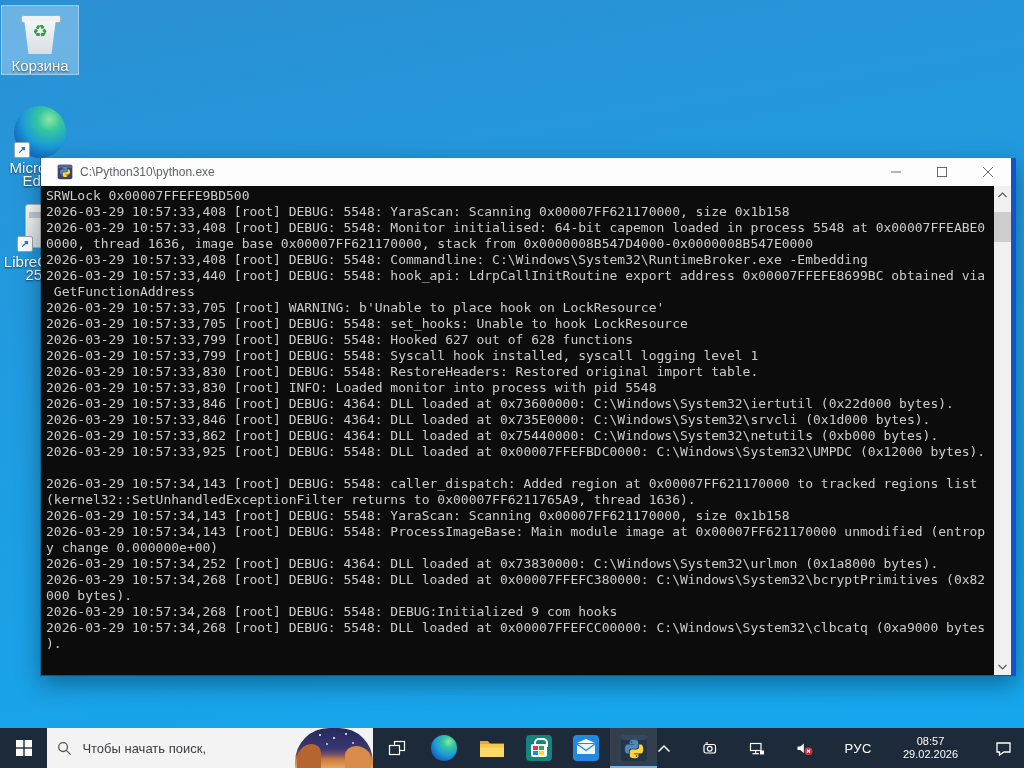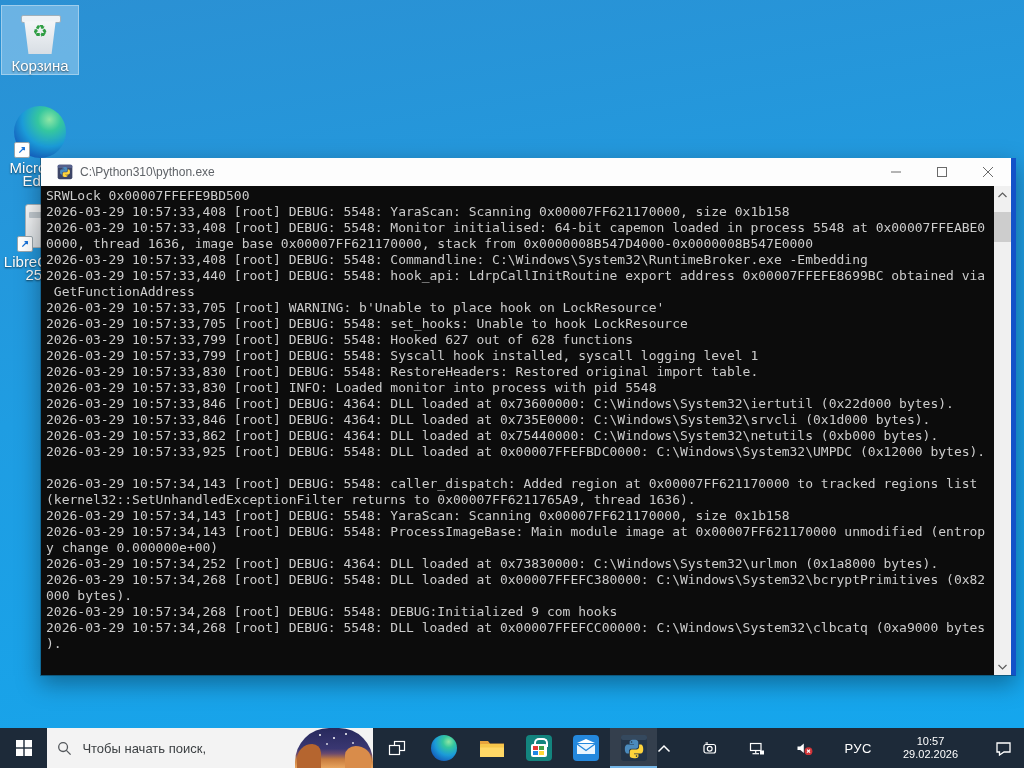--- a/index.html
+++ b/index.html
@@ -287,21 +287,21 @@
       <div class="tray-item">
         <svg width="17" height="15">
           <path d="M1.5 5.5v3.5h2.8l3.5 3V2.5L4.3 5.5H1.5z" fill="#fff"></path>
           <circle cx="12.5" cy="10.2" r="3.9" fill="#d13438"></circle>
           <line x1="11" y1="8.7" x2="14" y2="11.7" stroke="#fff" stroke-width="1.2"></line>
           <line x1="14" y1="8.7" x2="11" y2="11.7" stroke="#fff" stroke-width="1.2"></line>
         </svg>
       </div>
       <div class="tray-item lang">РУС</div>
       <div class="clock">
-        <div>10:57</div>
+        <div>08:57</div>
         <div>29.02.2026</div>
       </div>
       <div class="tray-item" style="margin-left:6px;">
         <svg width="17" height="15">
           <path d="M2 2h13v9h-6l-4.5 3v-3H2z" fill="none" stroke="#fff" stroke-width="1.3"></path>
         </svg>
       </div>
     </div>
   </div>
 

